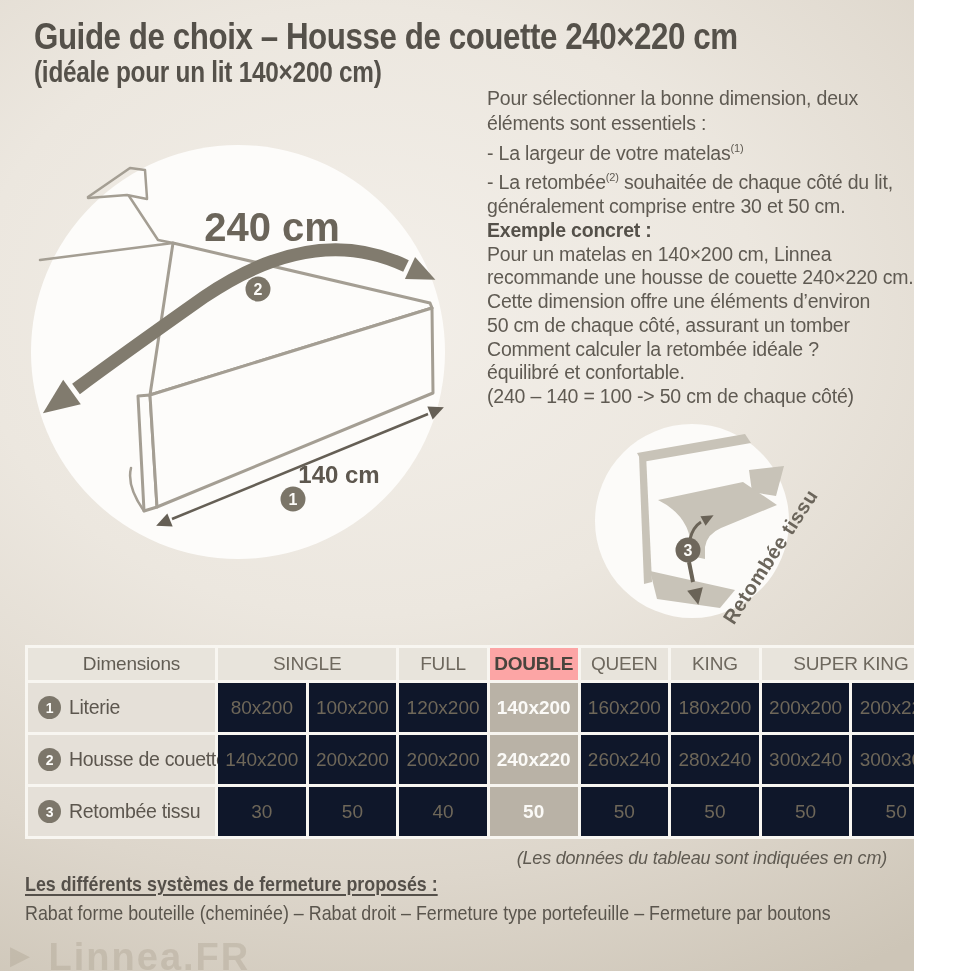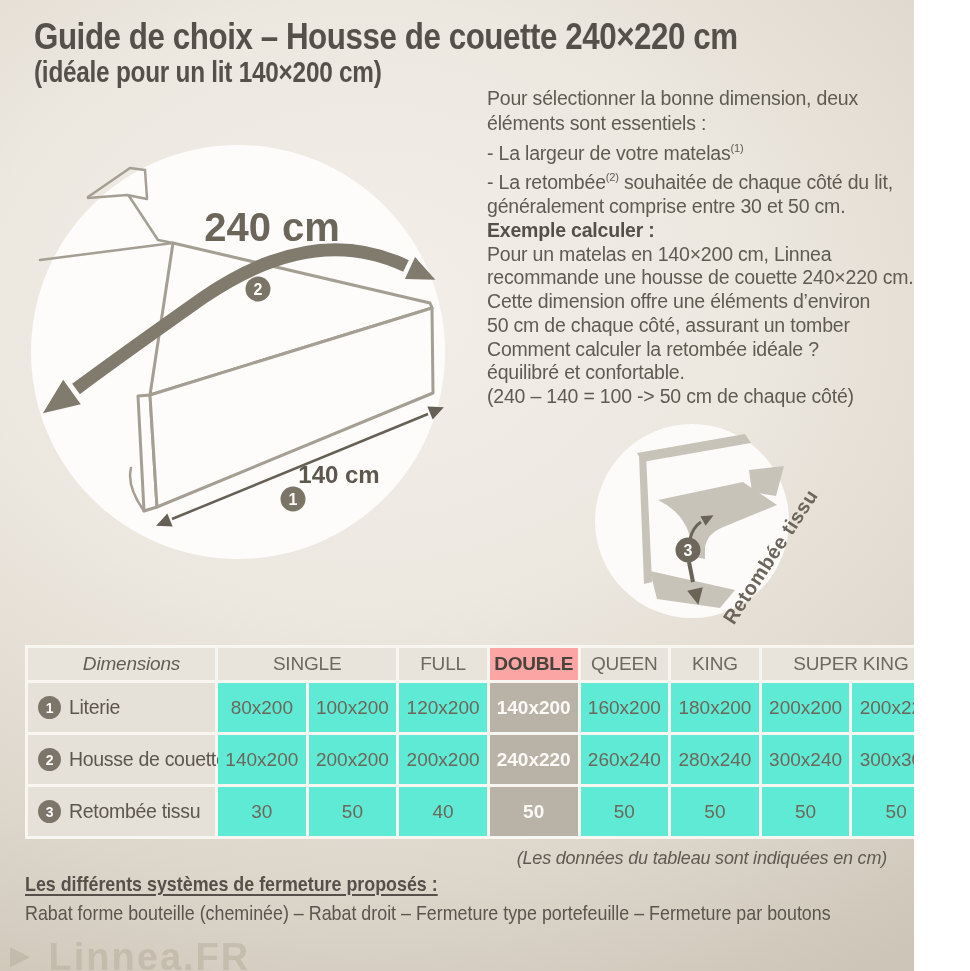--- a/index.html
+++ b/index.html
@@ -16,26 +16,26 @@
   sup{font-size:11px;}
   .big-diagram{position:absolute;left:24px;top:142px;width:432px;height:432px;}
   .small-diagram{position:absolute;left:595px;top:415px;width:215px;height:215px;}
   .rot-label{position:absolute;left:737px;top:606px;height:22px;font-size:20px;font-weight:700;color:#6b655b;
     transform:rotate(-57deg);transform-origin:0 100%;white-space:nowrap;letter-spacing:0.5px;}
   
   .gtable{position:absolute;left:25px;top:645px;width:918px;box-sizing:border-box;background:#f8f6f1;padding:3px;
     display:grid;grid-template-columns:187px repeat(8,1fr);grid-auto-rows:auto;gap:3px;}
   .gtable > div{display:flex;align-items:center;justify-content:center;}
   .th{height:32px;background:#e8e4dc;color:#6e685e;font-size:19px;letter-spacing:-0.2px;}
-  .th-corner{justify-content:flex-start;padding-left:20px;color:#625d54;font-style:italic;}
+  .th-corner{justify-content:flex-start;padding-left:20px;color:#625d54;}
   .th-hl{background:#fca5a5;color:#48443d;font-weight:700;}
   .span2{grid-column:span 2;}
   .tlabel{height:49px;background:#e5e0d8;color:#5c564e;font-size:19.5px;letter-spacing:-0.3px;
     justify-content:flex-start !important;padding-left:10px;gap:8px;white-space:nowrap;}
-  .td{height:49px;background:#5eead4;color:#6e6759;font-size:19px;}
+  .td{height:49px;background:#0f172a;color:#6e6759;font-size:19px;}
   .td.hl{background:#b9b2a6;color:#fbfaf7;font-weight:700;}
   .badge{display:inline-flex;align-items:center;justify-content:center;width:23px;height:23px;border-radius:50%;
     background:#7c766a;color:#fcfbf8;font-size:14px;font-weight:700;flex:0 0 23px;}
   .table-note{position:absolute;right:27px;top:848px;font-size:18px;font-style:italic;color:#5f5a51;letter-spacing:-0.2px;}
   .closures-h{position:absolute;left:25px;top:872px;font-size:21px;font-weight:700;color:#55504a;
     text-decoration:underline;text-underline-offset:3px;transform:scaleX(0.85);transform-origin:0 0;white-space:nowrap;}
   .closures-l{position:absolute;left:25px;top:901px;font-size:21px;color:#5a554d;
     transform:scaleX(0.85);transform-origin:0 0;white-space:nowrap;}
   .watermark{position:absolute;left:10px;top:936px;font-size:38px;font-weight:700;color:rgba(172,162,146,0.40);
     letter-spacing:2px;white-space:nowrap;}
@@ -51,21 +51,21 @@
 
   <div class="intro">
     <div>Pour sélectionner la bonne dimension, deux</div>
     <div>éléments sont essentiels :</div>
     <div><span>- La largeur de votre matelas</span><sup>(1)</sup></div>
     <div><span>- La retombée</span><sup>(2)</sup><span> souhaitée de chaque côté du lit,</span></div>
     <div>généralement comprise entre 30 et 50 cm.</div>
   </div>
 
   <div class="example">
-    <div class="ex-h">Exemple calculer :</div>
+    <div class="ex-h">Exemple concret :</div>
     <div>Pour un matelas en 140×200 cm, Linnea</div>
     <div>recommande une housse de couette 240×220 cm.</div>
     <div>Cette dimension offre une éléments d’environ</div>
     <div>50 cm de chaque côté, assurant un tomber</div>
     <div>Comment calculer la retombée idéale ?</div>
     <div>équilibré et confortable.</div>
     <div>(240 – 140 = 100  -&gt; 50 cm de chaque côté)</div>
   </div>
 
   <div class="big-diagram">

